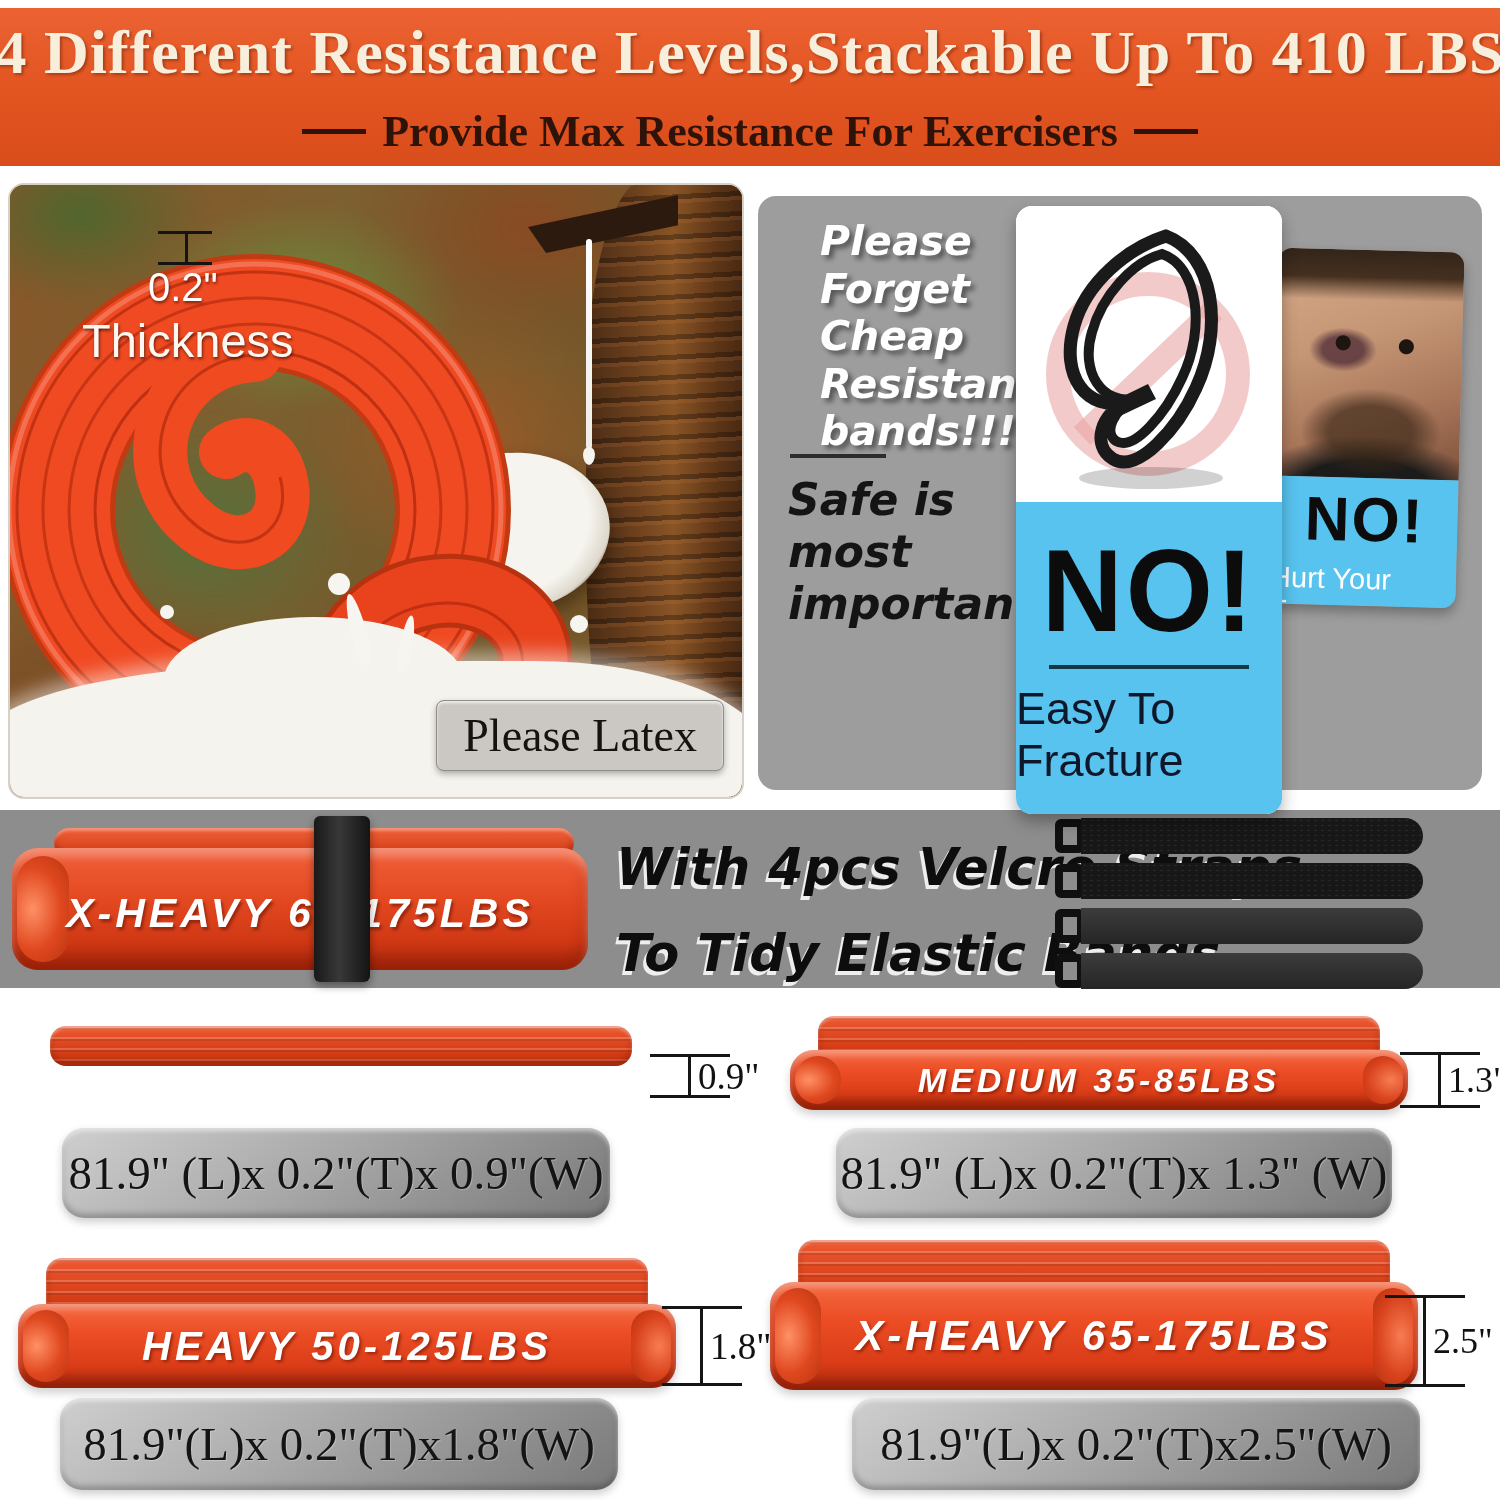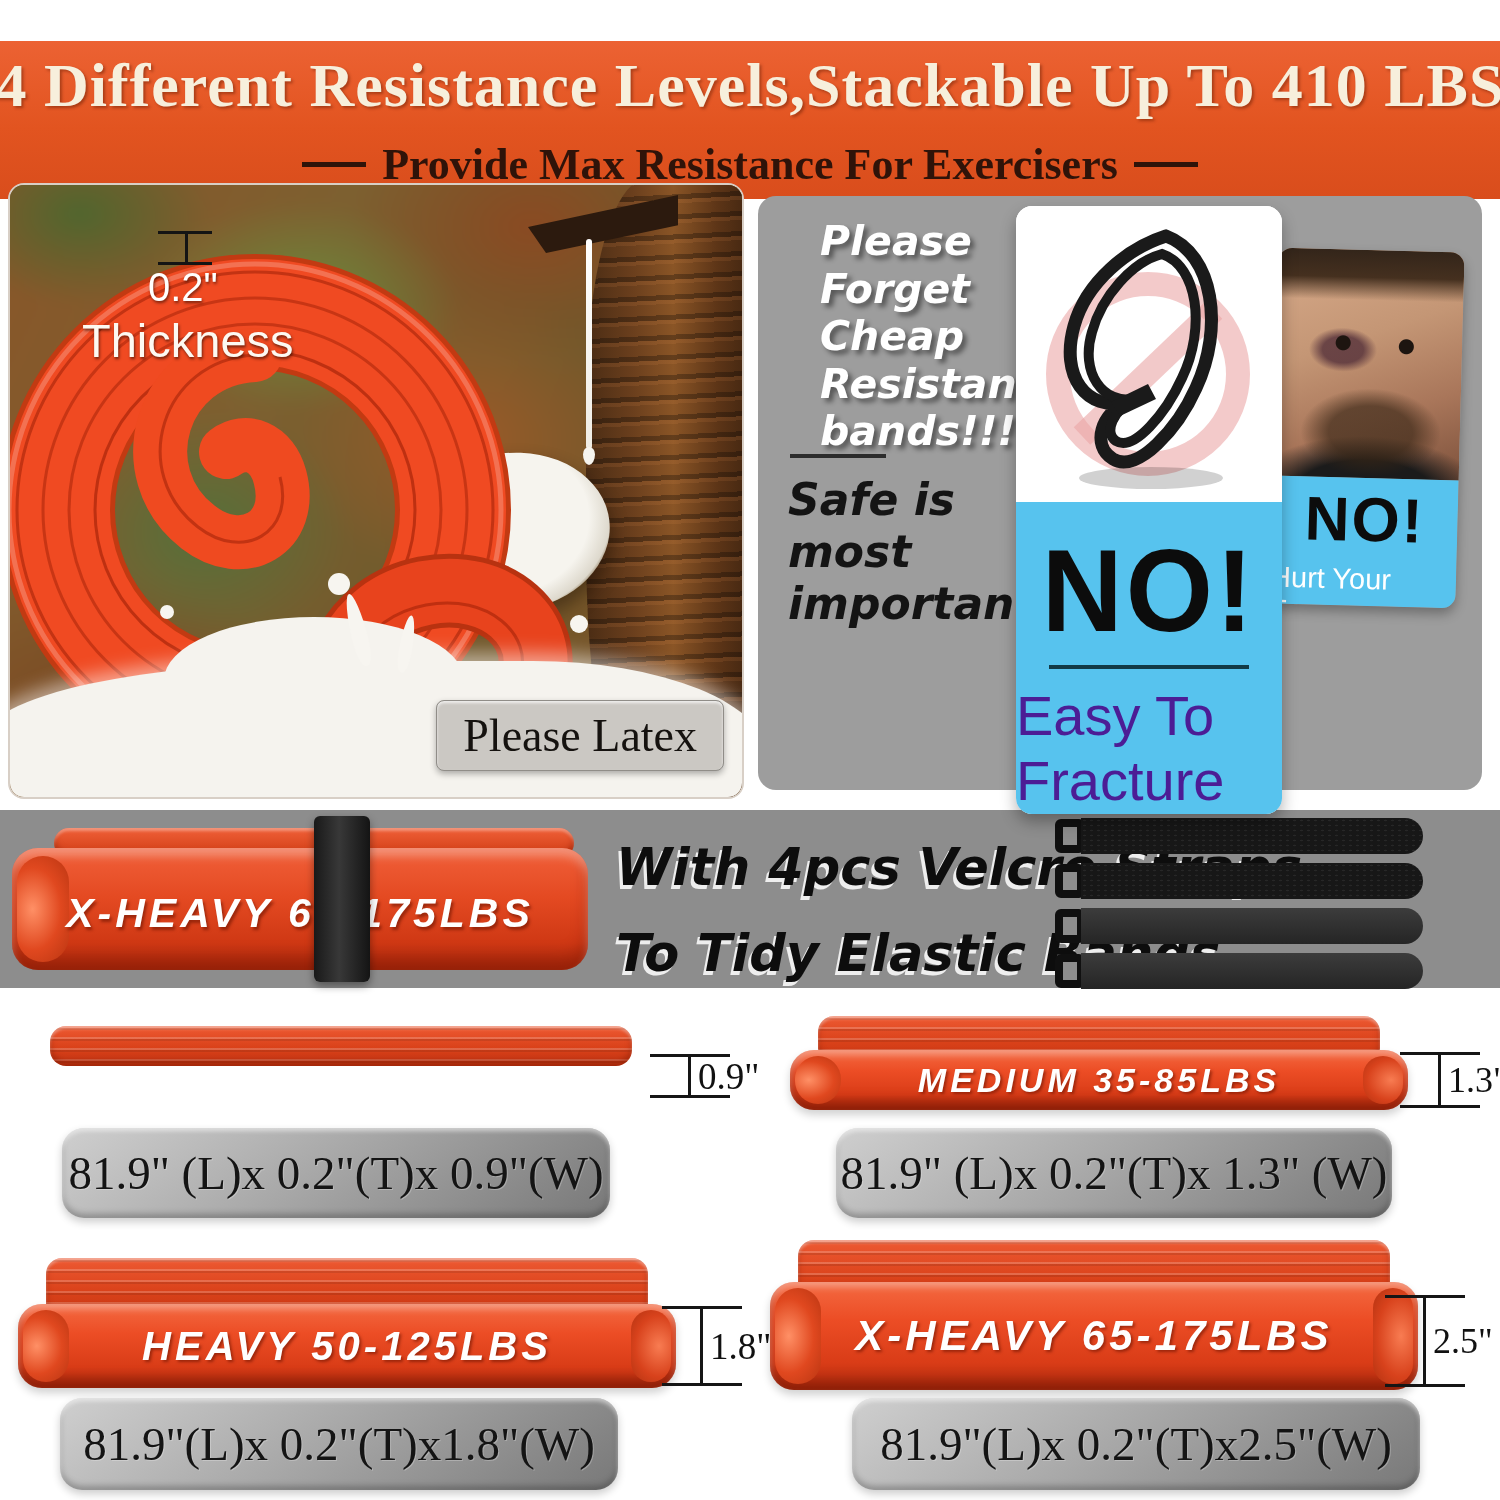--- a/index.html
+++ b/index.html
@@ -1,21 +1,21 @@
 <!DOCTYPE html>
 <html><head>
 <meta charset="utf-8">
 <style>
   html,body{margin:0;padding:0;background:#fff;}
   .canvas{position:relative;width:1500px;height:1500px;background:#fff;overflow:hidden;
           font-family:"Liberation Sans",sans-serif;}
   
   .banner{position:absolute;left:0;top:8px;width:1500px;height:158px;
           background:linear-gradient(180deg,#ec6233 0%,#e25420 55%,#d94d1c 100%);
-          display:flex;flex-direction:column;align-items:center;justify-content:center;gap:18px;margin-top:33px;}
+          display:flex;flex-direction:column;align-items:center;justify-content:center;gap:18px;}
   .banner-title{font-family:"Liberation Serif",serif;font-weight:bold;font-size:62px;
           color:#f7efdc;letter-spacing:1px;text-shadow:2px 2px 3px rgba(90,25,0,.45);white-space:nowrap;}
   .banner-sub{font-family:"Liberation Serif",serif;font-weight:bold;font-size:44px;color:#2f1309;
           display:flex;align-items:center;gap:16px;white-space:nowrap;}
   .banner-sub::before,.banner-sub::after{content:"";width:64px;height:5px;background:#2f1309;}
   
   .photo{position:absolute;left:8px;top:183px;width:732px;height:612px;border-radius:16px;
          overflow:hidden;border:2px solid #d8cfc6;background:#7c5a2e;}
   .photo-bg{position:absolute;inset:-24px;filter:blur(7px);
     background:
@@ -68,21 +68,21 @@
     font-family:"DejaVu Sans",sans-serif;font-style:italic;font-weight:bold;font-size:44px;
     line-height:1.18;color:#141414;}
   .card1{position:absolute;left:258px;top:10px;width:266px;height:608px;border-radius:16px;
     background:#fff;overflow:hidden;z-index:2;box-shadow:0 8px 16px rgba(0,0,0,.3);}
   .card1-photo{position:absolute;left:0;top:0;right:0;height:296px;background:#fff;}
   .card1-blue{position:absolute;left:0;right:0;top:296px;bottom:0;background:#57c3ee;
     display:flex;flex-direction:column;align-items:center;}
   .no-big{margin-top:24px;font-weight:bold;font-size:112px;letter-spacing:3px;color:#0c0c0c;
     transform:scaleY(1.04);}
   .no-line{width:200px;height:4px;background:#123a46;margin-top:10px;}
-  .no-cap{margin-top:14px;font-size:56px;color:#4c1d95;}
+  .no-cap{margin-top:14px;font-size:45px;color:#0f172a;}
   .card2{position:absolute;left:516px;top:54px;width:186px;height:356px;border-radius:14px;
     overflow:hidden;z-index:1;transform:rotate(1.5deg);box-shadow:0 6px 12px rgba(0,0,0,.3);}
   .card2-photo{position:absolute;left:0;right:0;top:0;height:228px;
     background:
       radial-gradient(circle at 36% 41%,#1d1510 0 7px,rgba(0,0,0,0) 8px),
       radial-gradient(circle at 70% 42%,#1d1510 0 7px,rgba(0,0,0,0) 8px),
       radial-gradient(ellipse 34px 22px at 36% 44%,rgba(84,48,58,.8) 0 60%,rgba(84,48,58,0) 100%),
       linear-gradient(180deg,#33251a 0%,#45301f 12%,rgba(69,48,31,0) 22%),
       radial-gradient(ellipse 70px 44px at 52% 80%,rgba(56,38,22,.65) 0 60%,rgba(56,38,22,0) 100%),
       radial-gradient(ellipse 120px 60px at 50% 108%,#1b1b1b 0 60%,rgba(27,27,27,0) 100%),

